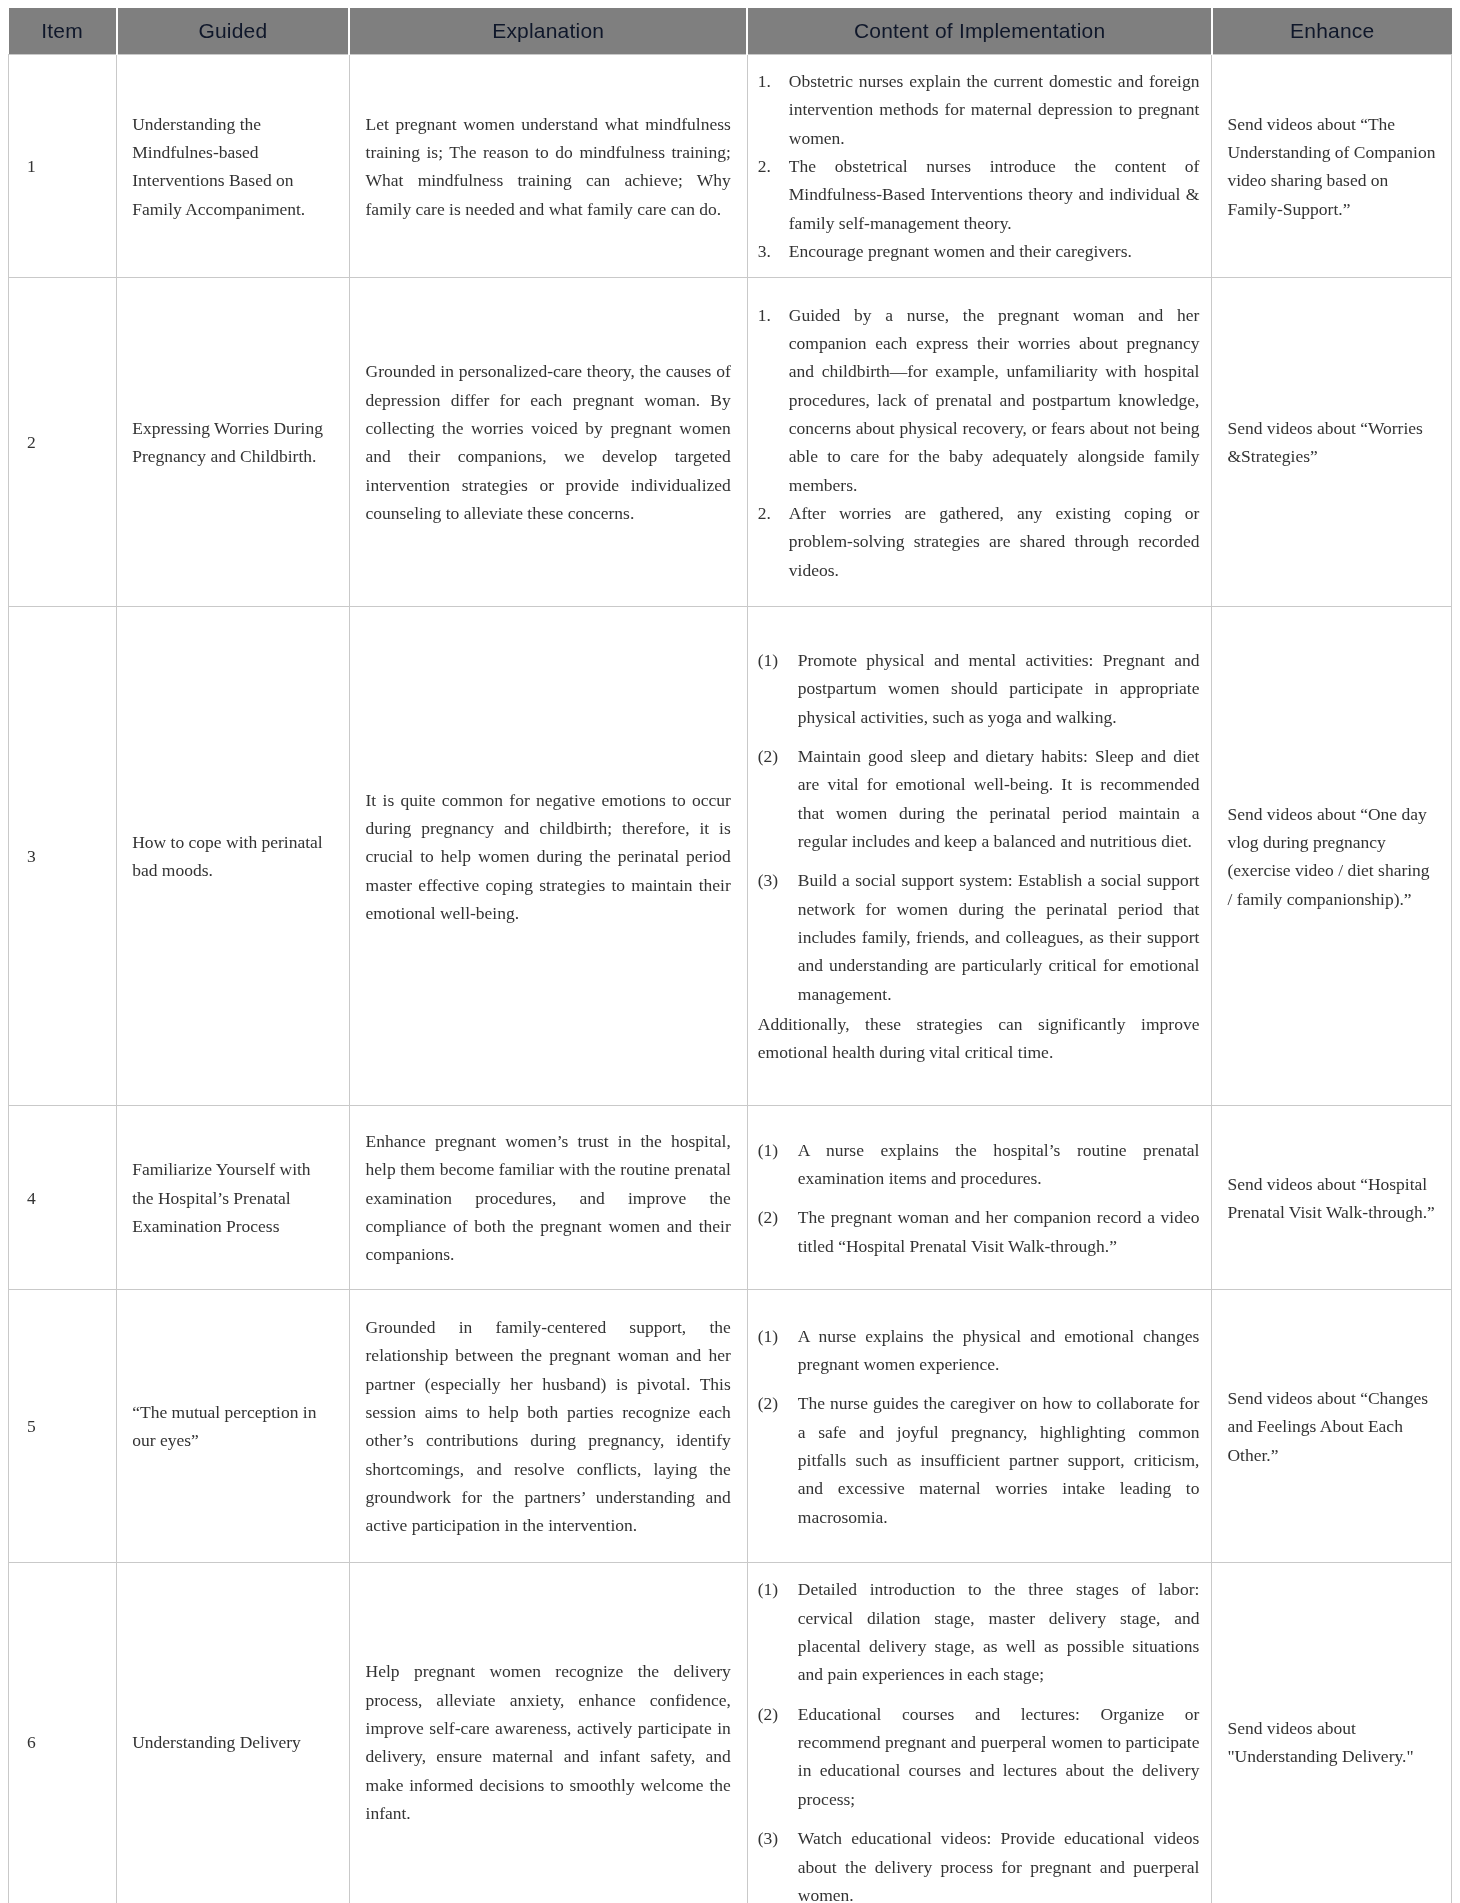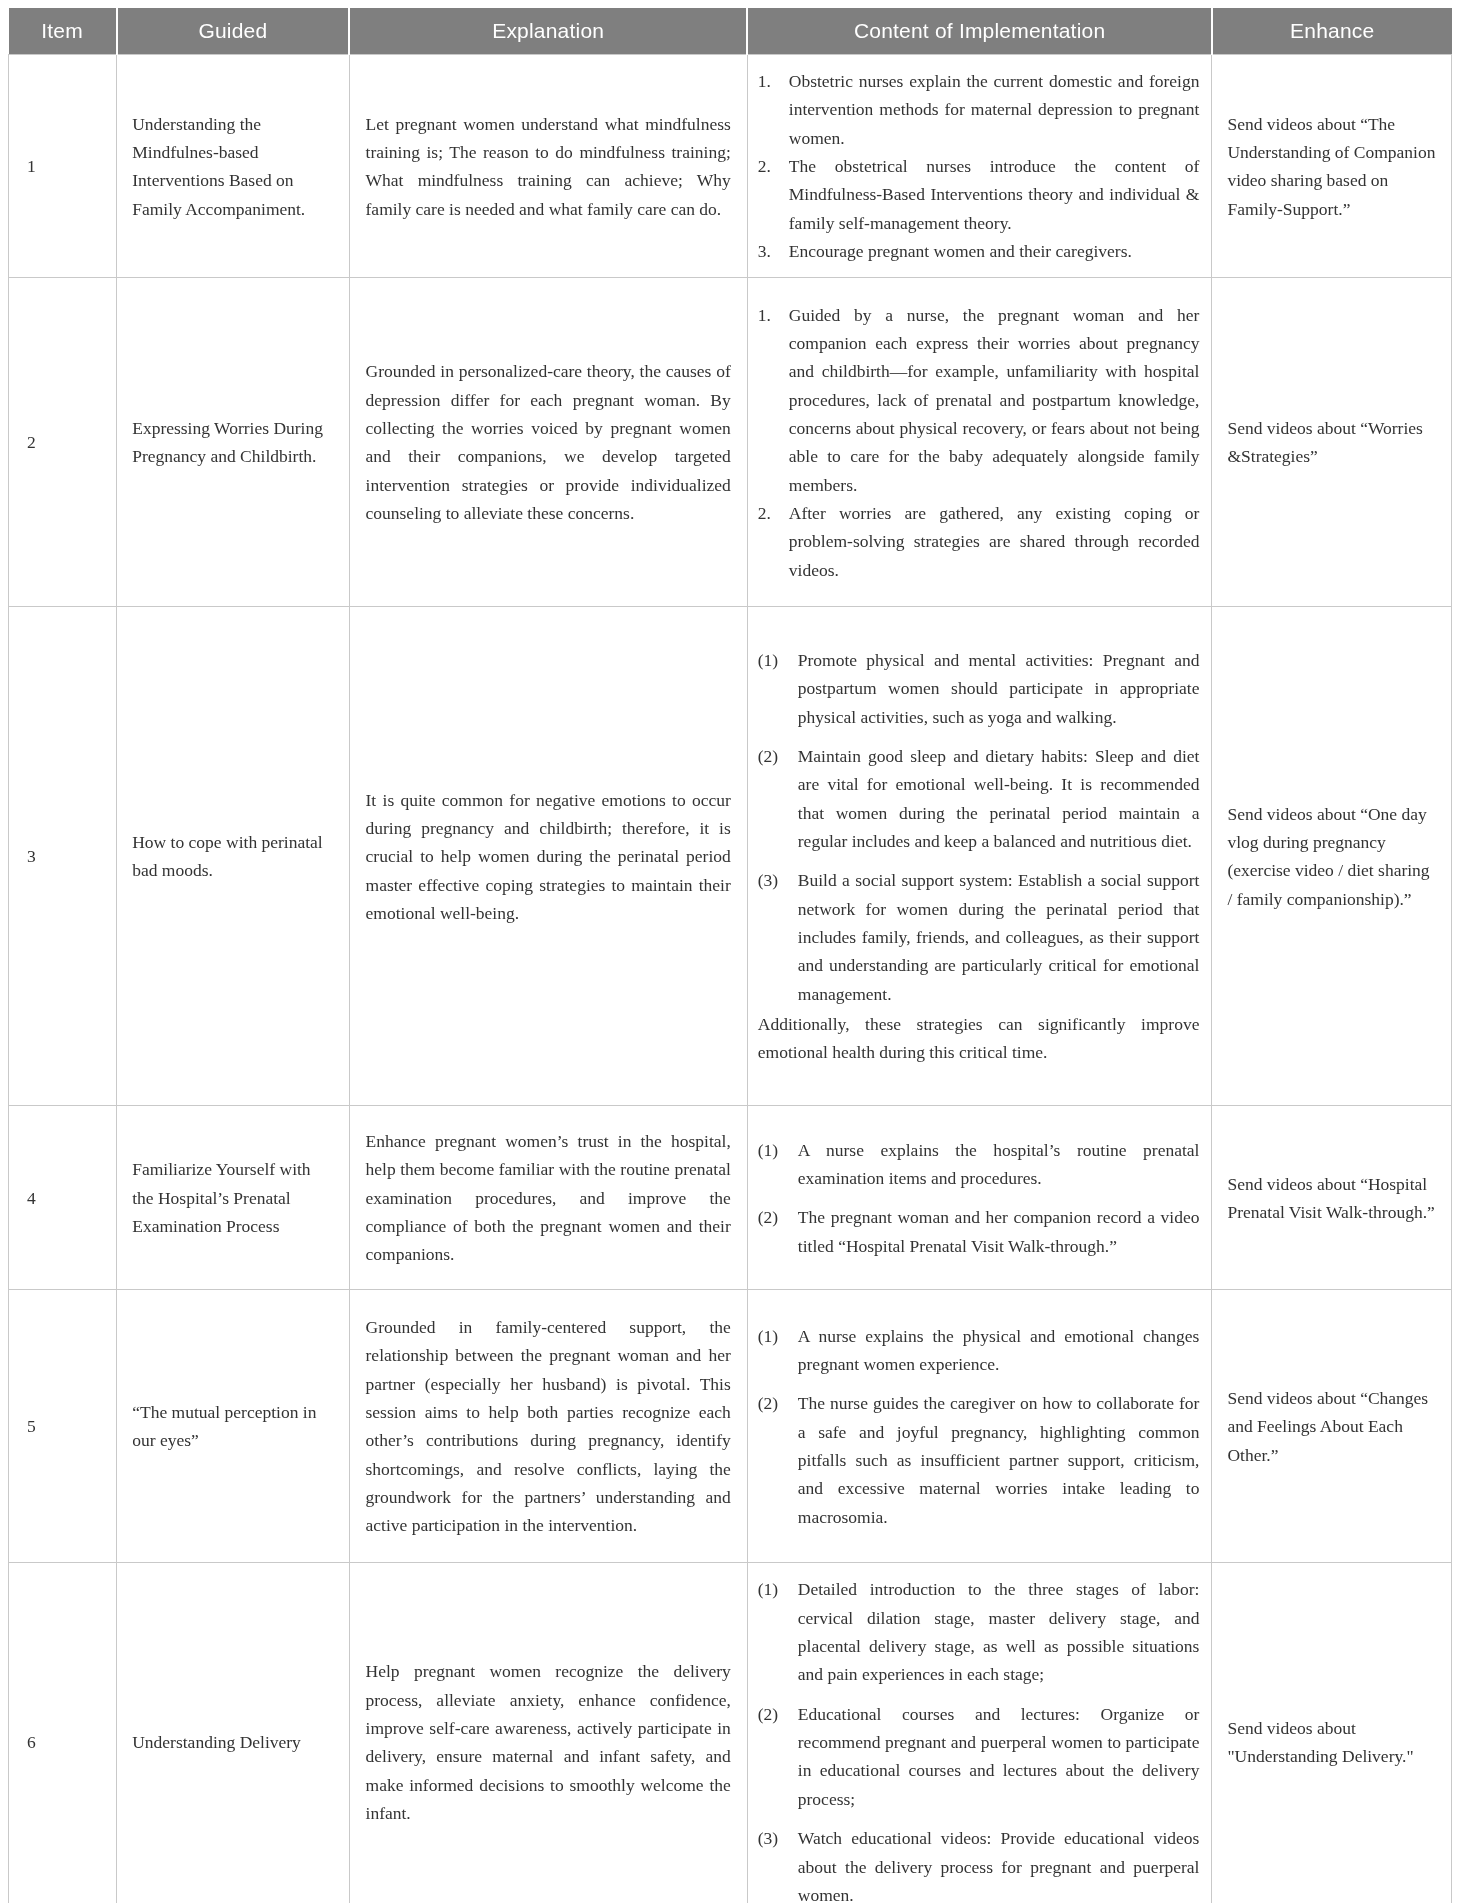--- a/index.html
+++ b/index.html
@@ -15,21 +15,21 @@
     background: #ffffff;
   }
   table.itable {
     width: 100%;
     border-collapse: collapse;
     table-layout: fixed;
     border-bottom: 6px solid #c6c6c6;
   }
   thead th {
     background: #7f7f7f;
-    color: #ffffff;
+    color: #0f172a;
     font-family: "Liberation Sans", "DejaVu Sans", sans-serif;
     font-size: 21px;
     font-weight: 400;
     height: 42px;
     text-align: center;
     vertical-align: middle;
     border-left: 2px solid #ffffff;
     padding: 2px 6px;
     letter-spacing: 0.2px;
   }
@@ -138,21 +138,21 @@
               <span class="ctext">Promote physical and mental activities: Pregnant and postpartum women should participate in appropriate physical activities, such as yoga and walking.</span>
             </div>
             <div class="citem gap">
               <span class="cmarker" style="min-width: 36px;">(2)</span>
               <span class="ctext">Maintain good sleep and dietary habits: Sleep and diet are vital for emotional well-being. It is recommended that women during the perinatal period maintain a regular includes and keep a balanced and nutritious diet.</span>
             </div>
             <div class="citem gap">
               <span class="cmarker" style="min-width: 36px;">(3)</span>
               <span class="ctext">Build a social support system: Establish a social support network for women during the perinatal period that includes family, friends, and colleagues, as their support and understanding are particularly critical for emotional management.</span>
             </div>
-            <div class="cnote">Additionally, these strategies can significantly improve emotional health during this critical time.</div>
+            <div class="cnote">Additionally, these strategies can significantly improve emotional health during vital critical time.</div>
           </td>
           <td class="cell-feedback">Send videos about “One day vlog during pregnancy (exercise video / diet sharing / family companionship).”</td>
         </tr>
         <tr class="trow" style="height: 184px;">
           <td class="cell-item">4</td>
           <td class="cell-theme">Familiarize Yourself with the Hospital’s Prenatal Examination Process</td>
           <td class="cell-explanation">Enhance pregnant women’s trust in the hospital, help them become familiar with the routine prenatal examination procedures, and improve the compliance of both the pregnant women and their companions.</td>
           <td class="cell-content">
             <div class="citem">
               <span class="cmarker" style="min-width: 36px;">(1)</span>

